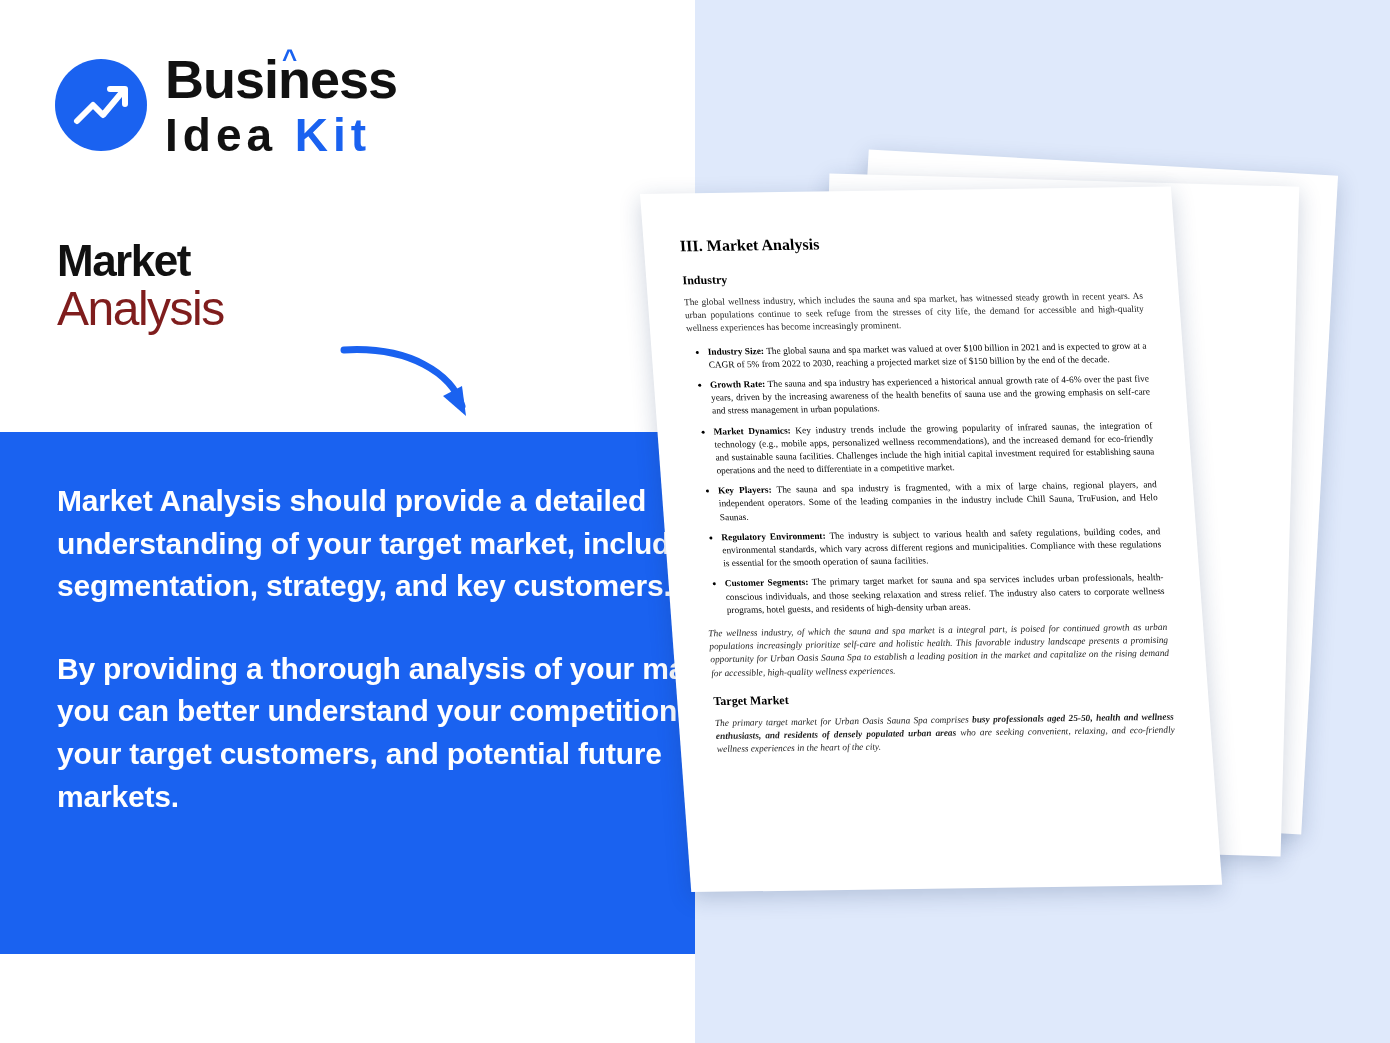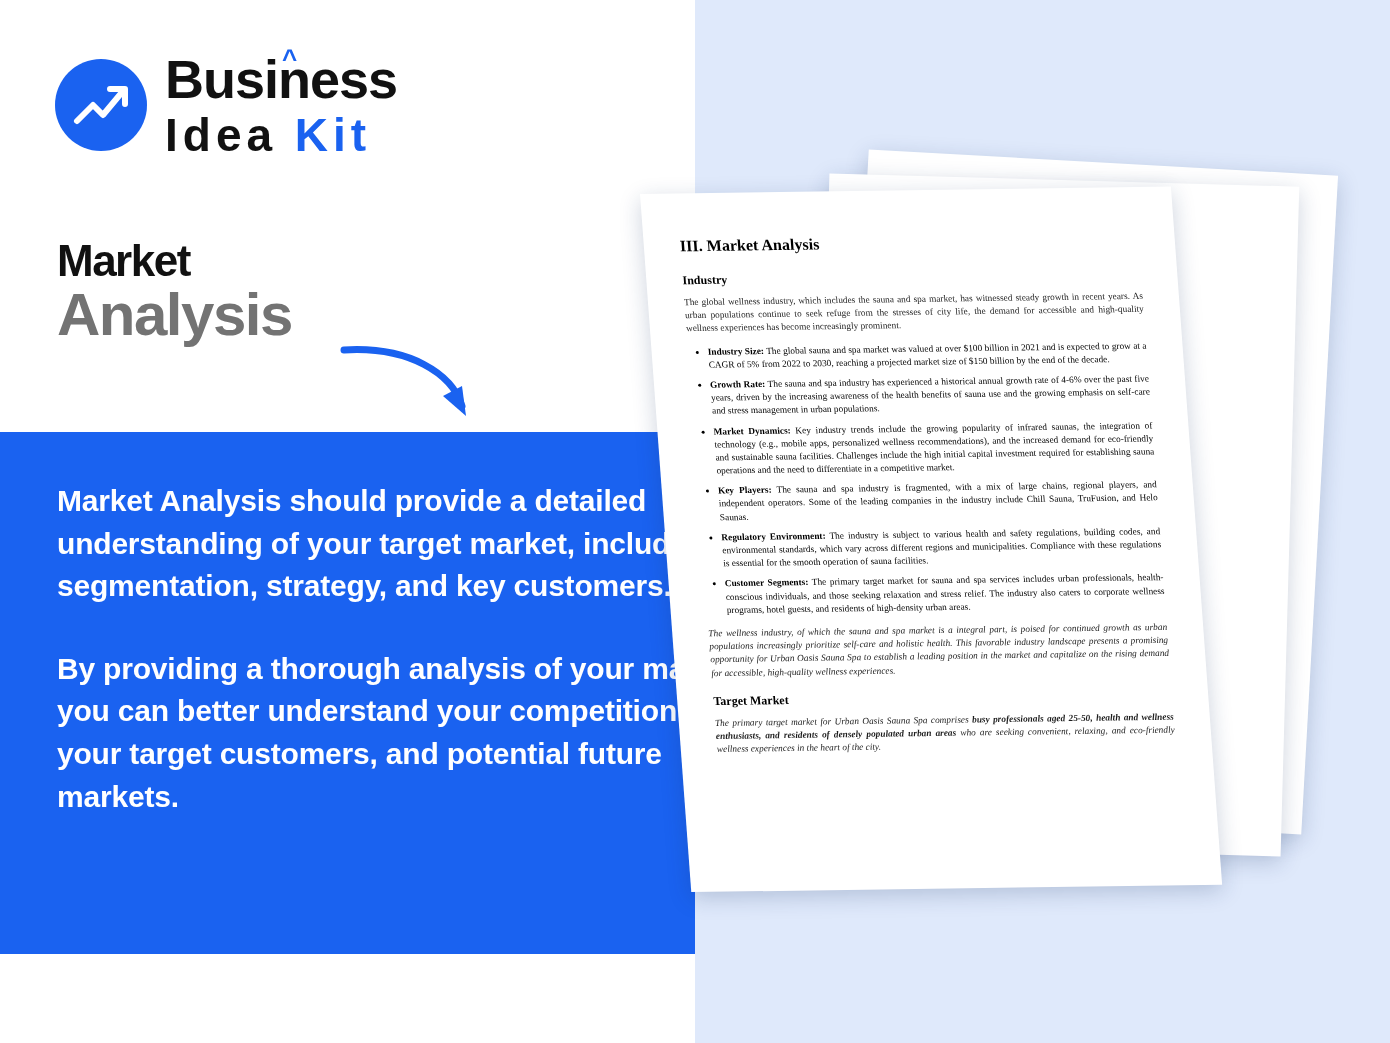--- a/index.html
+++ b/index.html
@@ -86,23 +86,23 @@
     top: 238px;
     line-height: 1.04;
   }
   .title-line1 {
     font-size: 44px;
     font-weight: bold;
     color: #111111;
     letter-spacing: -1.5px;
   }
   .title-line2 {
-    font-size: 60px;
-    font-weight: bold;
-    color: #737373;
+    font-size: 48px;
+    font-weight: normal;
+    color: #7f1d1d;
     letter-spacing: -1.5px;
   }
 
   
   .arrow-svg {
     position: absolute;
     left: 340px;
     top: 340px;
     width: 150px;
     height: 100px;

